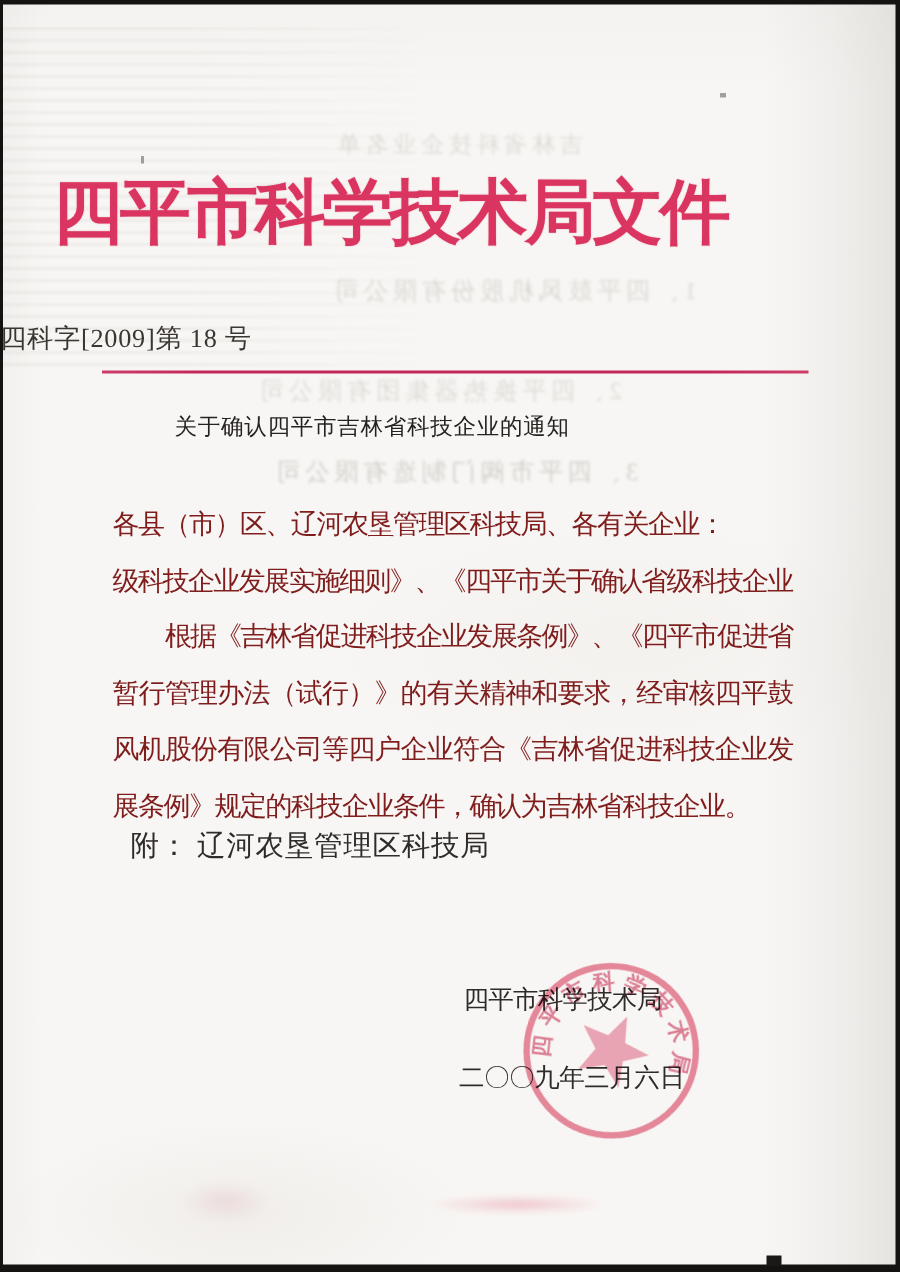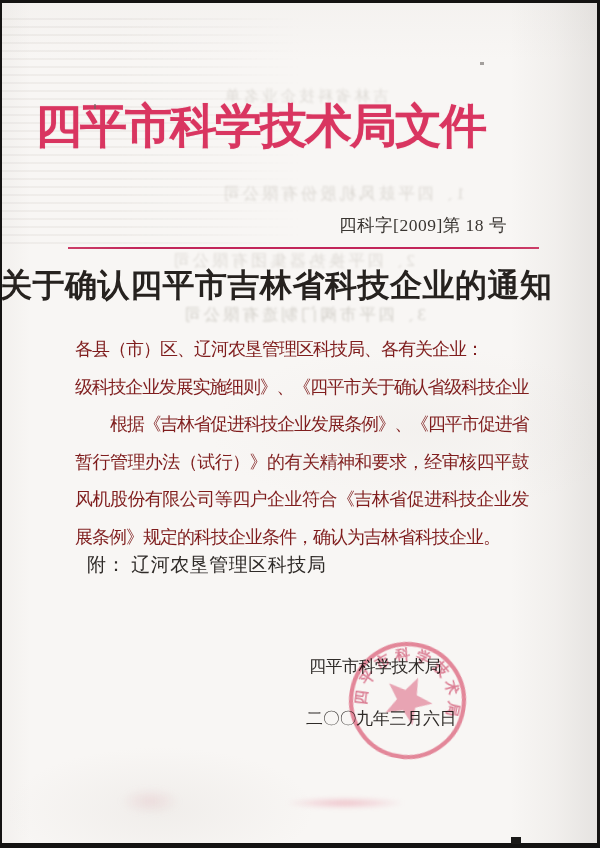--- a/index.html
+++ b/index.html
@@ -41,37 +41,37 @@
     position:absolute;transform:scaleX(-1);
     color:#a39d92;filter:blur(1.1px);
     font-size:16.5px;letter-spacing:3px;white-space:nowrap;text-align:center;
   }
   .ghost-1{left:190px;top:86px;width:230px;opacity:.30;font-size:15.5px;}
   .ghost-2{left:206px;top:183px;width:272px;opacity:.33;}
   .ghost-3{left:163px;top:250px;width:258px;opacity:.30;}
   .ghost-4{left:175px;top:304px;width:256px;opacity:.40;color:#9a968a;}
 
   .org-title{
-    position:absolute;left:0;top:96px;width:520px;
+    position:absolute;left:0;top:112px;width:520px;
     text-align:center;font-size:47px;line-height:60px;
     color:#d93560;font-weight:600;letter-spacing:-2px;white-space:nowrap;
     text-shadow:0 0 1px rgba(217,53,96,.45);
   }
   .doc-number{
     position:absolute;left:0;top:212px;width:496px;
-    text-align:right;font-size:17.5px;line-height:26px;color:#3a3632;letter-spacing:.5px;margin-left:11px;
+    text-align:left;font-size:17.5px;line-height:26px;color:#3a3632;letter-spacing:.5px;
   }
   .red-divider{
     position:absolute;left:68px;top:247px;width:471px;height:2px;
     background:linear-gradient(90deg,#cc3e68,#c2265a 15%,#c2265a 85%,#cc3e68);
   }
   .notice-title{
     position:absolute;left:0;top:266px;width:496px;
-    text-align:center;font-size:32px;line-height:38px;color:#26221f;
-    font-weight:700;letter-spacing:.5px;white-space:nowrap;
+    text-align:center;font-size:15px;line-height:38px;color:#26221f;
+    font-weight:400;letter-spacing:.5px;white-space:nowrap;
   }
   .body-block{
     position:absolute;left:75px;top:331px;width:453px;
     font-size:18px;line-height:37.6px;color:#7f1d1d;
   }
   .bline{letter-spacing:-1px;}
   .just{letter-spacing:-1.5px;text-align:justify;text-align-last:justify;}
   .indent{text-indent:35px;}
   .attachment{
     position:absolute;left:87px;top:551px;

